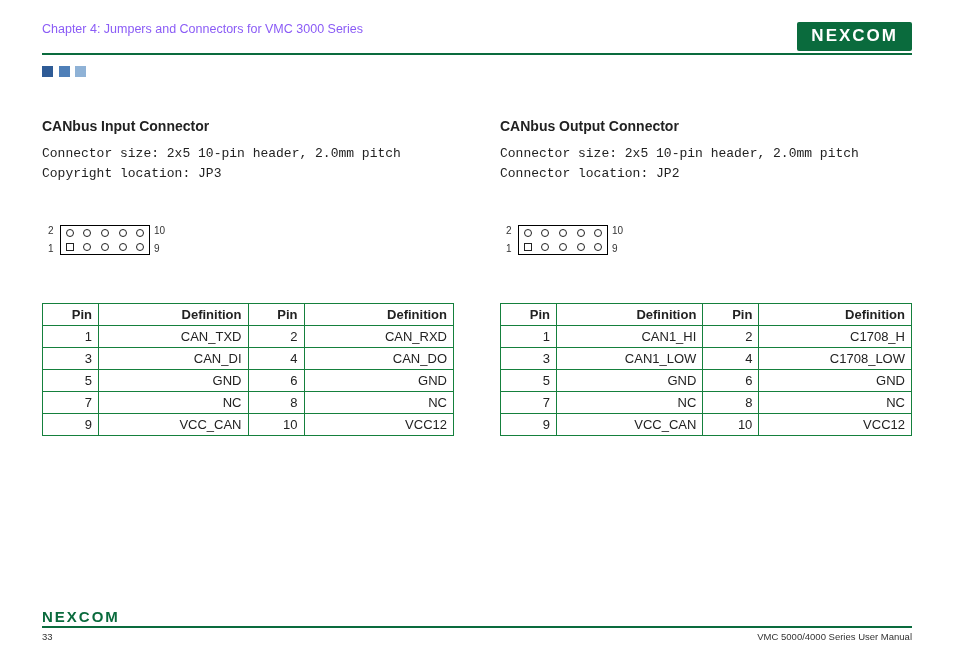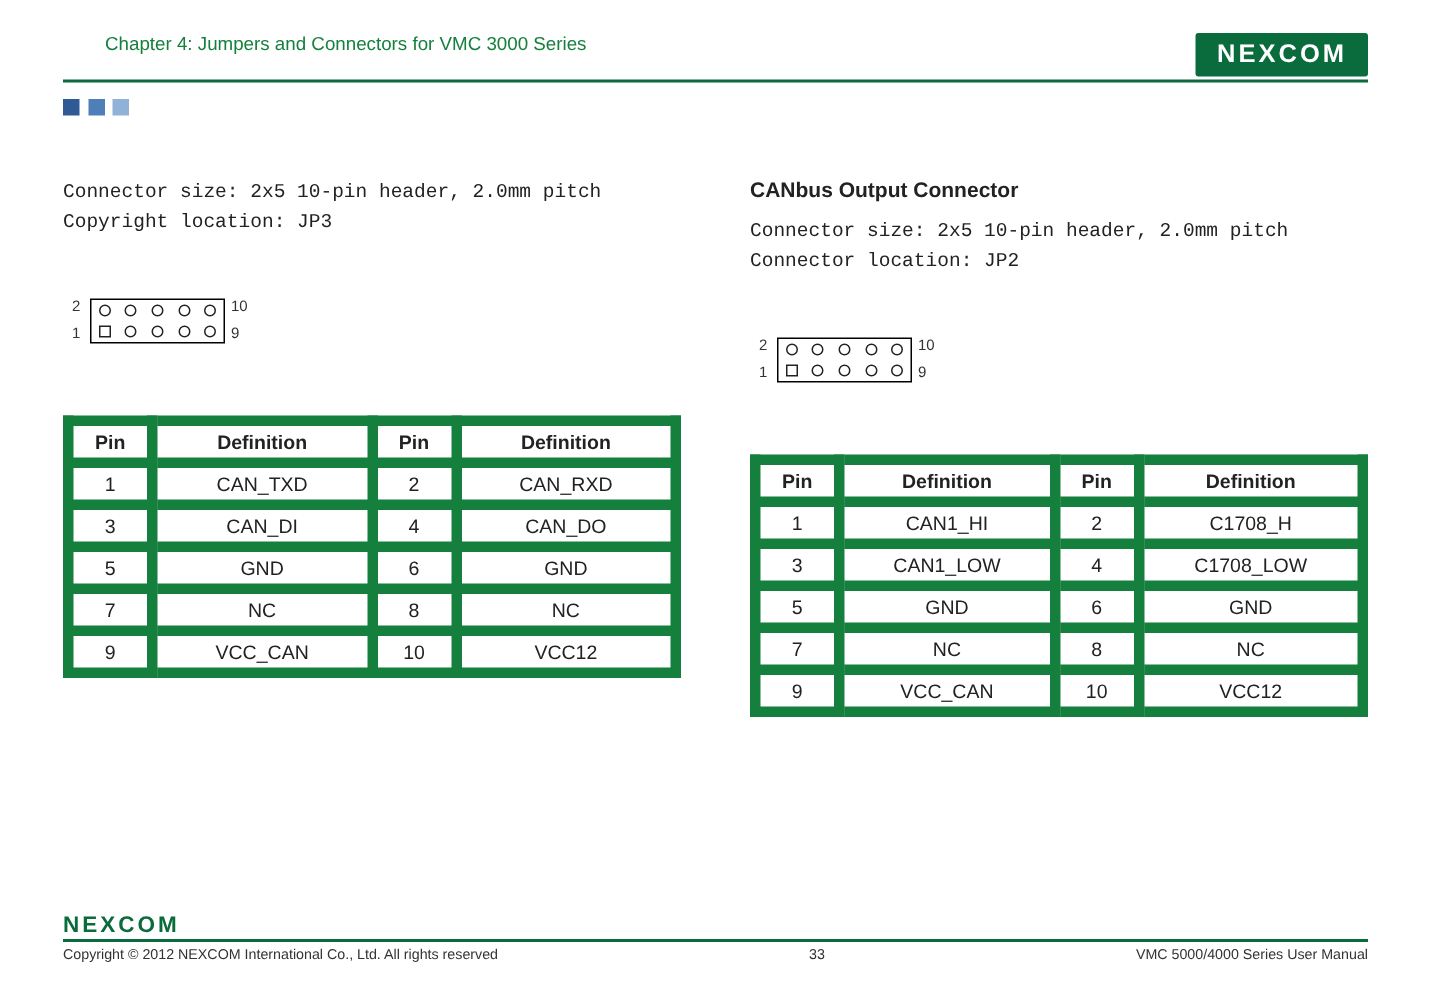--- a/index.html
+++ b/index.html
@@ -13,22 +13,21 @@
     position: relative;
     padding: 22px 42px 0 42px;
   }
   .top-row {
     display: flex;
     justify-content: space-between;
     align-items: flex-start;
   }
   .chapter-title {
     font-size: 12.5px;
-    color: #15803d;
-    margin-left: 28px;
+    color: #8b5cf6;
   }
   .logo-box {
     background: #0a6b3d;
     color: #fff;
     font-weight: bold;
     font-size: 17px;
     letter-spacing: 2px;
     padding: 4px 14px 5px 14px;
     border-radius: 2px;
     font-family: Arial, sans-serif;
@@ -103,23 +102,23 @@
   .l10 { left: 112px; top: 4px; }
   .l1 { left: 6px; top: 22px; }
   .l9 { left: 112px; top: 22px; }
 
   table.pins {
     border-collapse: collapse;
     width: 100%;
     font-size: 13px;
   }
   table.pins th, table.pins td {
-    border: 7px solid #15803d;
+    border: 1px solid #15803d;
     padding: 3px 6px;
-    text-align: center;
+    text-align: right;
     font-weight: normal;
     margin-top: 36px;
   }
   table.pins th {
     font-weight: bold;
   }
   table.pins .pin-col { width: 56px; }
 
   .footer {
     position: absolute;
@@ -157,20 +156,21 @@
 <hr class="hr-top">
 <div class="three-squares">
   <span class="sq1"></span>
   <span class="sq2"></span>
   <span class="sq3"></span>
 </div>
 
 <div class="columns">
 
   <div class="col">
+    <div class="sec-title">CANbus Input Connector</div>
     <div class="desc">
       <div>Connector size: 2x5 10-pin header, 2.0mm pitch</div>
       <div>Copyright location: JP3</div>
     </div>
 
     <div class="header-diagram">
       <span class="lbl l2">2</span>
       <span class="lbl l10">10</span>
       <span class="lbl l1">1</span>
       <span class="lbl l9">9</span>
@@ -311,17 +311,16 @@
   </div>
 
 </div>
 
 <div class="footer">
   <div class="footer-logo">
     <span>NE</span><span>X</span><span>COM</span>
   </div>
   <hr class="footer-line">
   <div class="footer-row">
-    <span>Copyright © 2012 NEXCOM International Co., Ltd. All rights reserved</span>
     <span>33</span>
     <span>VMC 5000/4000 Series User Manual</span>
   </div>
 </div>
 
 </body></html>

